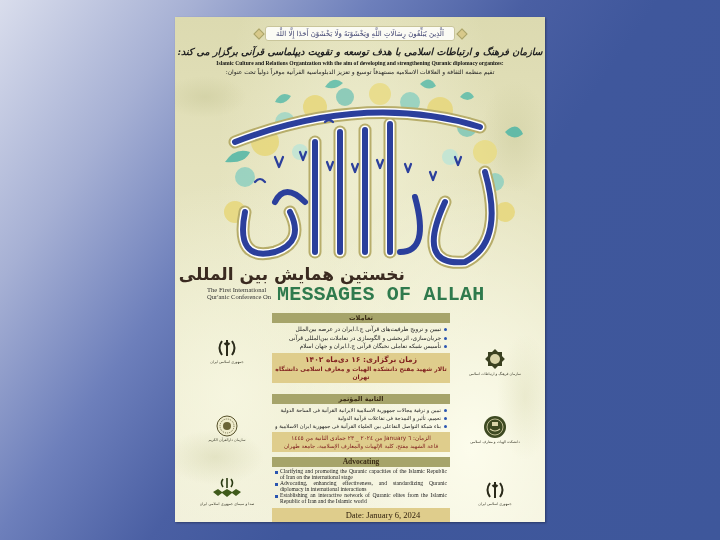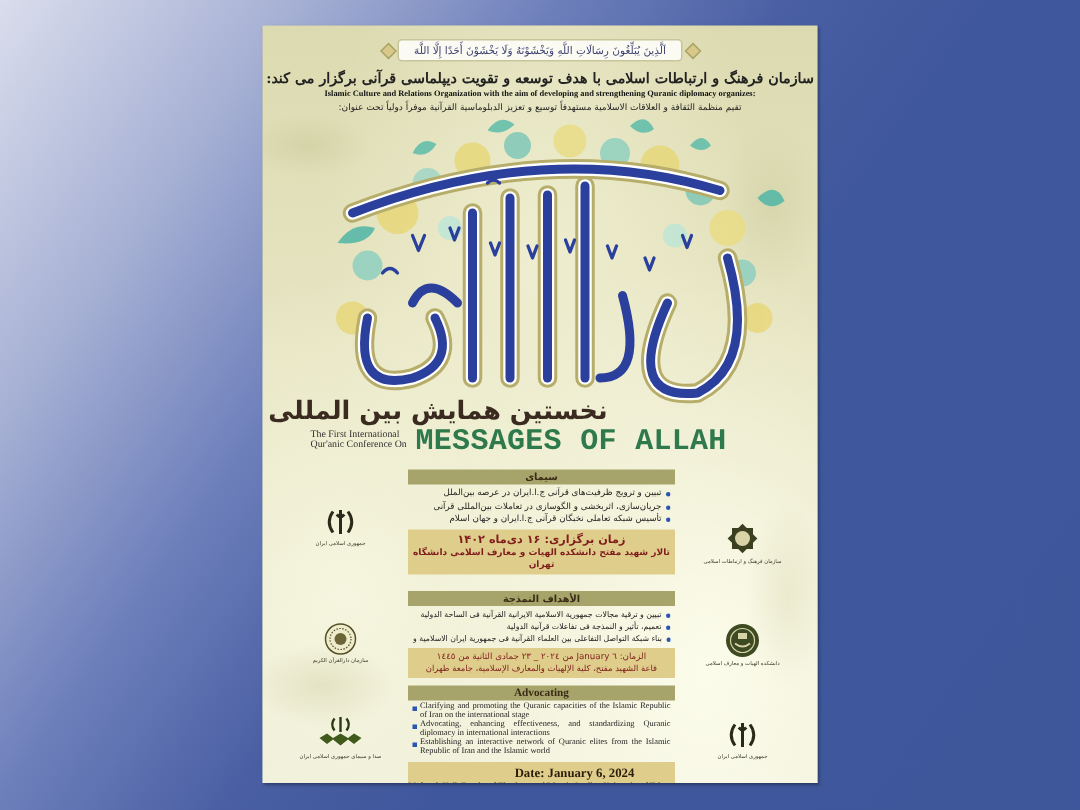--- a/index.html
+++ b/index.html
@@ -47,21 +47,21 @@
       position: absolute; top: 13px;
       width: 8px; height: 8px;
       background: #d8c98a; transform: rotate(45deg);
       border: 1px solid #a9a46a;
     }
     .verse-orn.left { left: 80px; }
     .verse-orn.right { left: 283px; }
     .fa-organizer {
       position: absolute; left: 0; right: 0; top: 29px;
       text-align: center; direction: rtl;
-      font-family: "DejaVu Serif", serif; font-weight: bold; 
+      font-family: "DejaVu Serif", serif; font-weight: bold; font-style: italic;
       font-size: 9.5px; color: #222;
       white-space: nowrap;
     }
     .en-organizer {
       position: absolute; left: 0; right: 0; top: 43px;
       text-align: center;
       font-family: "Liberation Serif", serif; font-weight: bold;
       font-size: 5.6px; color: #111;
       white-space: nowrap;
     }
@@ -140,21 +140,21 @@
       list-style: none; position: relative; padding-left: 5px; margin-bottom: 1px; text-align: justify;
     }
     .en-list li::before {
       content: ""; position: absolute; left: 0; top: 1.5px;
       width: 3px; height: 3px; background: #2a55b0;
     }
     .en-date {
       background: #dfcd8c; text-align: center; padding: 2px 0 3px;
       font-family: "Liberation Serif", serif; color: #2c1c0a;
     }
-    .en-date .d1 { font-size: 8.5px; font-weight: bold; line-height: 11px; margin-left: 44px; }
+    .en-date .d1 { font-size: 8.5px; font-weight: normal; line-height: 11px; margin-left: 44px; }
     .en-date .d2 { font-size: 5.4px; font-weight: bold; line-height: 7px; }
     .logo {
       position: absolute; width: 60px; text-align: center;
     }
     .logo svg { display: block; margin: 0 auto; }
     .logo-caption {
       font-family: "DejaVu Sans", sans-serif; direction: rtl;
       font-size: 3.6px; color: #3a3a2a; line-height: 5px; margin-top: 1px;
       white-space: nowrap;
     }
@@ -246,34 +246,34 @@
   </svg>
 
   <div class="fa-subtitle">نخستین همایش بین المللی قرآنی</div>
   <div class="en-sub-small">
     <div>The First International</div>
     <div>Qur'anic Conference On</div>
   </div>
   <div class="en-main-title">MESSAGES OF ALLAH</div>
 
   <div class="box" style="top:296px;">
-    <div class="box-header">سیمای</div>
+    <div class="box-header">تعاملات</div>
     <ul class="box-list">
       <li>تبیین و ترویج ظرفیت‌های قرآنی ج.ا.ایران در عرصه بین‌الملل</li>
       <li>جریان‌سازی، اثربخشی و الگوسازی در تعاملات بین‌المللی قرآنی</li>
       <li>تأسیس شبکه تعاملی نخبگان قرآنی ج.ا.ایران و جهان اسلام</li>
     </ul>
     <div class="box-date">
       <div class="d1">زمان برگزاری: ۱۶ دی‌ماه ۱۴۰۲</div>
       <div class="d2">تالار شهید مفتح دانشکده الهیات و معارف اسلامی دانشگاه تهران</div>
     </div>
   </div>
 
   <div class="box" style="top:377px;">
-    <div class="box-header">الأهداف النمذجة</div>
+    <div class="box-header">الثانیة المؤتمر</div>
     <ul class="box-list ar">
       <li>تبیین و ترقیة مجالات جمهوریة الاسلامیة الایرانیة القرآنیة فی الساحة الدولیة</li>
       <li>تعمیم، تأثیر و النمذجة فی تفاعلات قرآنیة الدولیة</li>
       <li>بناء شبکة التواصل التفاعلی بین العلماء القرآنیة فی جمهوریة ایران الاسلامیة و العالم الاسلامی</li>
     </ul>
     <div class="box-date ar">
       <div class="d1">الزمان: ٦ January من ٢٠٢٤ _ ٢٣ جمادی الثانیة من ١٤٤٥</div>
       <div class="d2">قاعة الشهید مفتح، کلیة الإلهیات والمعارف الإسلامیة، جامعة طهران</div>
     </div>
   </div>

